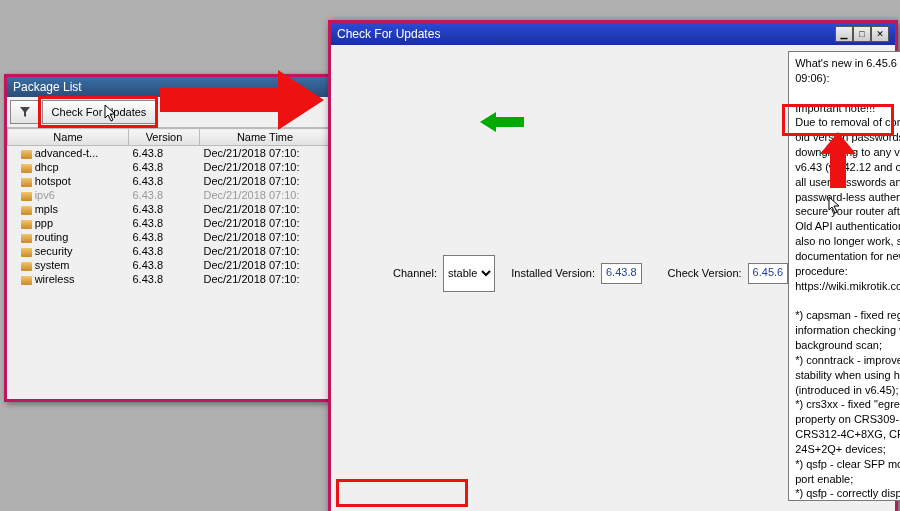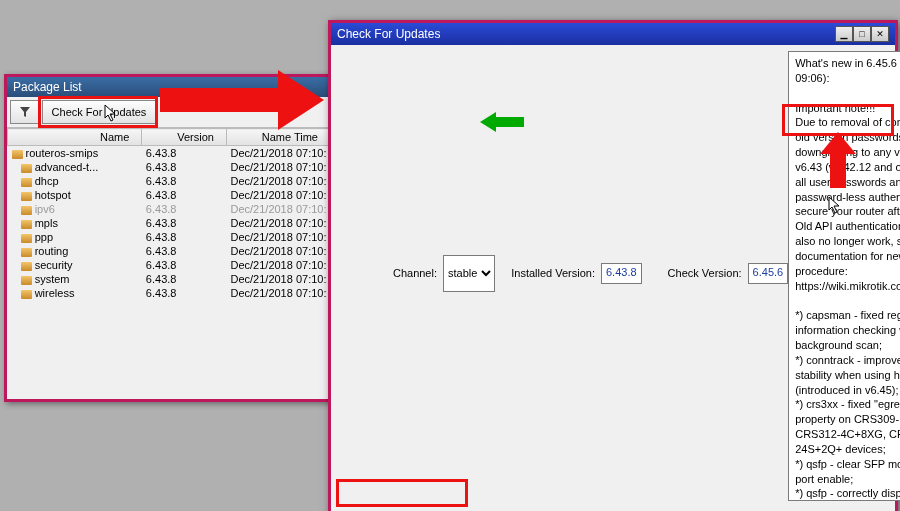--- a/index.html
+++ b/index.html
@@ -3,21 +3,21 @@
 <meta charset="utf-8">
 <style>
 html,body{margin:0;padding:0;font-family:Tahoma,Arial,sans-serif;font-size:11px;background:#b0b0b0;width:900px;height:511px;overflow:hidden;color:#000}
 .window{position:absolute;background:#f0f0f0;border:3px solid #be185d}
 .titlebar{background:linear-gradient(#3a6ea5,#2a4d7a);color:#fff;padding:3px 6px;font-size:12px;display:flex;align-items:center}
 
 #pkgwin{left:4px;top:74px;width:324px;height:322px;box-shadow:2px 2px 6px rgba(0,0,0,.4)}
 #pkgwin .toolbar{display:flex;padding:3px;gap:2px;border-bottom:1px solid #bbb}
 .btn{background:linear-gradient(#fdfdfd,#e3e3e3);border:1px solid #888;padding:2px 6px;height:18px;display:flex;align-items:center;font-size:11px;cursor:pointer}
 .tbl{width:100%;border-collapse:collapse}
-.tbl th{background:linear-gradient(#f6f6f6,#e2e2e2);border:1px solid #bbb;text-align:right;font-weight:normal;padding:2px 12px;font-size:11px}
+.tbl th{background:linear-gradient(#f6f6f6,#e2e2e2);border:1px solid #bbb;text-align:center;font-weight:normal;padding:2px 5px;font-size:11px}
 .tbl td{padding:1px 4px;font-size:11px;white-space:nowrap;overflow:hidden}
 .pkgicon{display:inline-block;width:11px;height:9px;background:linear-gradient(#f4c56a,#c98a2a);border-radius:1px;margin-right:3px;vertical-align:middle}
 .greyrow td{color:#999}
 .status{border-top:1px solid #bbb;padding:4px 6px;font-size:11px}
 
 .redbox{position:absolute;border:3px solid #e11;pointer-events:none}
 
 .bigarrow{position:absolute}
 .bigarrow .shaft{position:absolute;background:#e11}
 .bigarrow .head{position:absolute;width:0;height:0}
@@ -66,25 +66,20 @@
   </div>
   <table class="tbl">
     <thead>
         <tr>
       <th style="width:110px">Name</th>
       <th style="width:60px">Version</th>
       <th>Name Time</th>
     </tr>
       </thead>
     <tbody id="pkgbody">
-        <tr>
-          <td><span class="pkgicon"></span>routeros-smips</td>
-          <td>6.43.8</td>
-          <td>Dec/21/2018 07:10:</td>
-        </tr>
         <tr>
           <td>&nbsp;&nbsp;&nbsp;<span class="pkgicon"></span>advanced-t...</td>
           <td>6.43.8</td>
           <td>Dec/21/2018 07:10:</td>
         </tr>
         <tr>
           <td>&nbsp;&nbsp;&nbsp;<span class="pkgicon"></span>dhcp</td>
           <td>6.43.8</td>
           <td>Dec/21/2018 07:10:</td>
         </tr>

